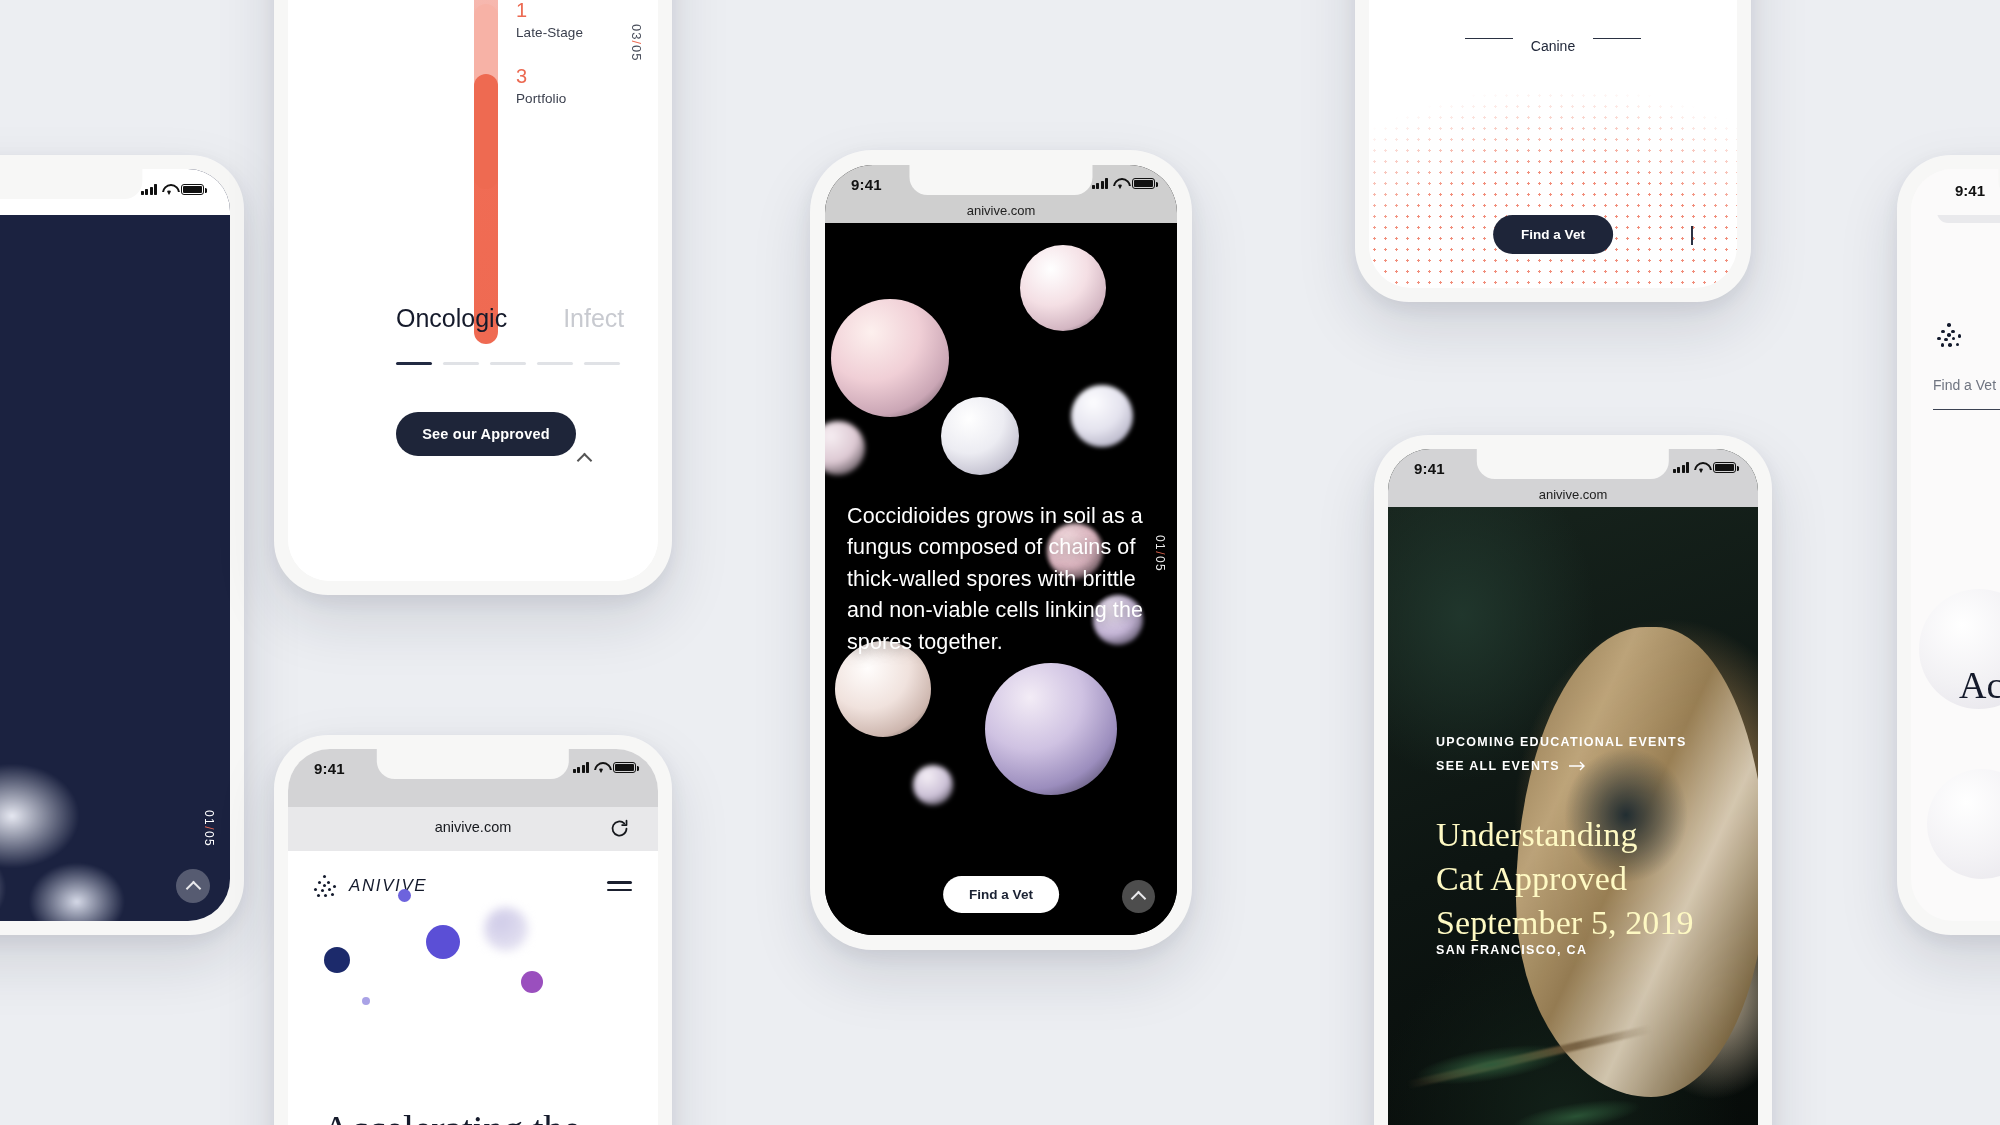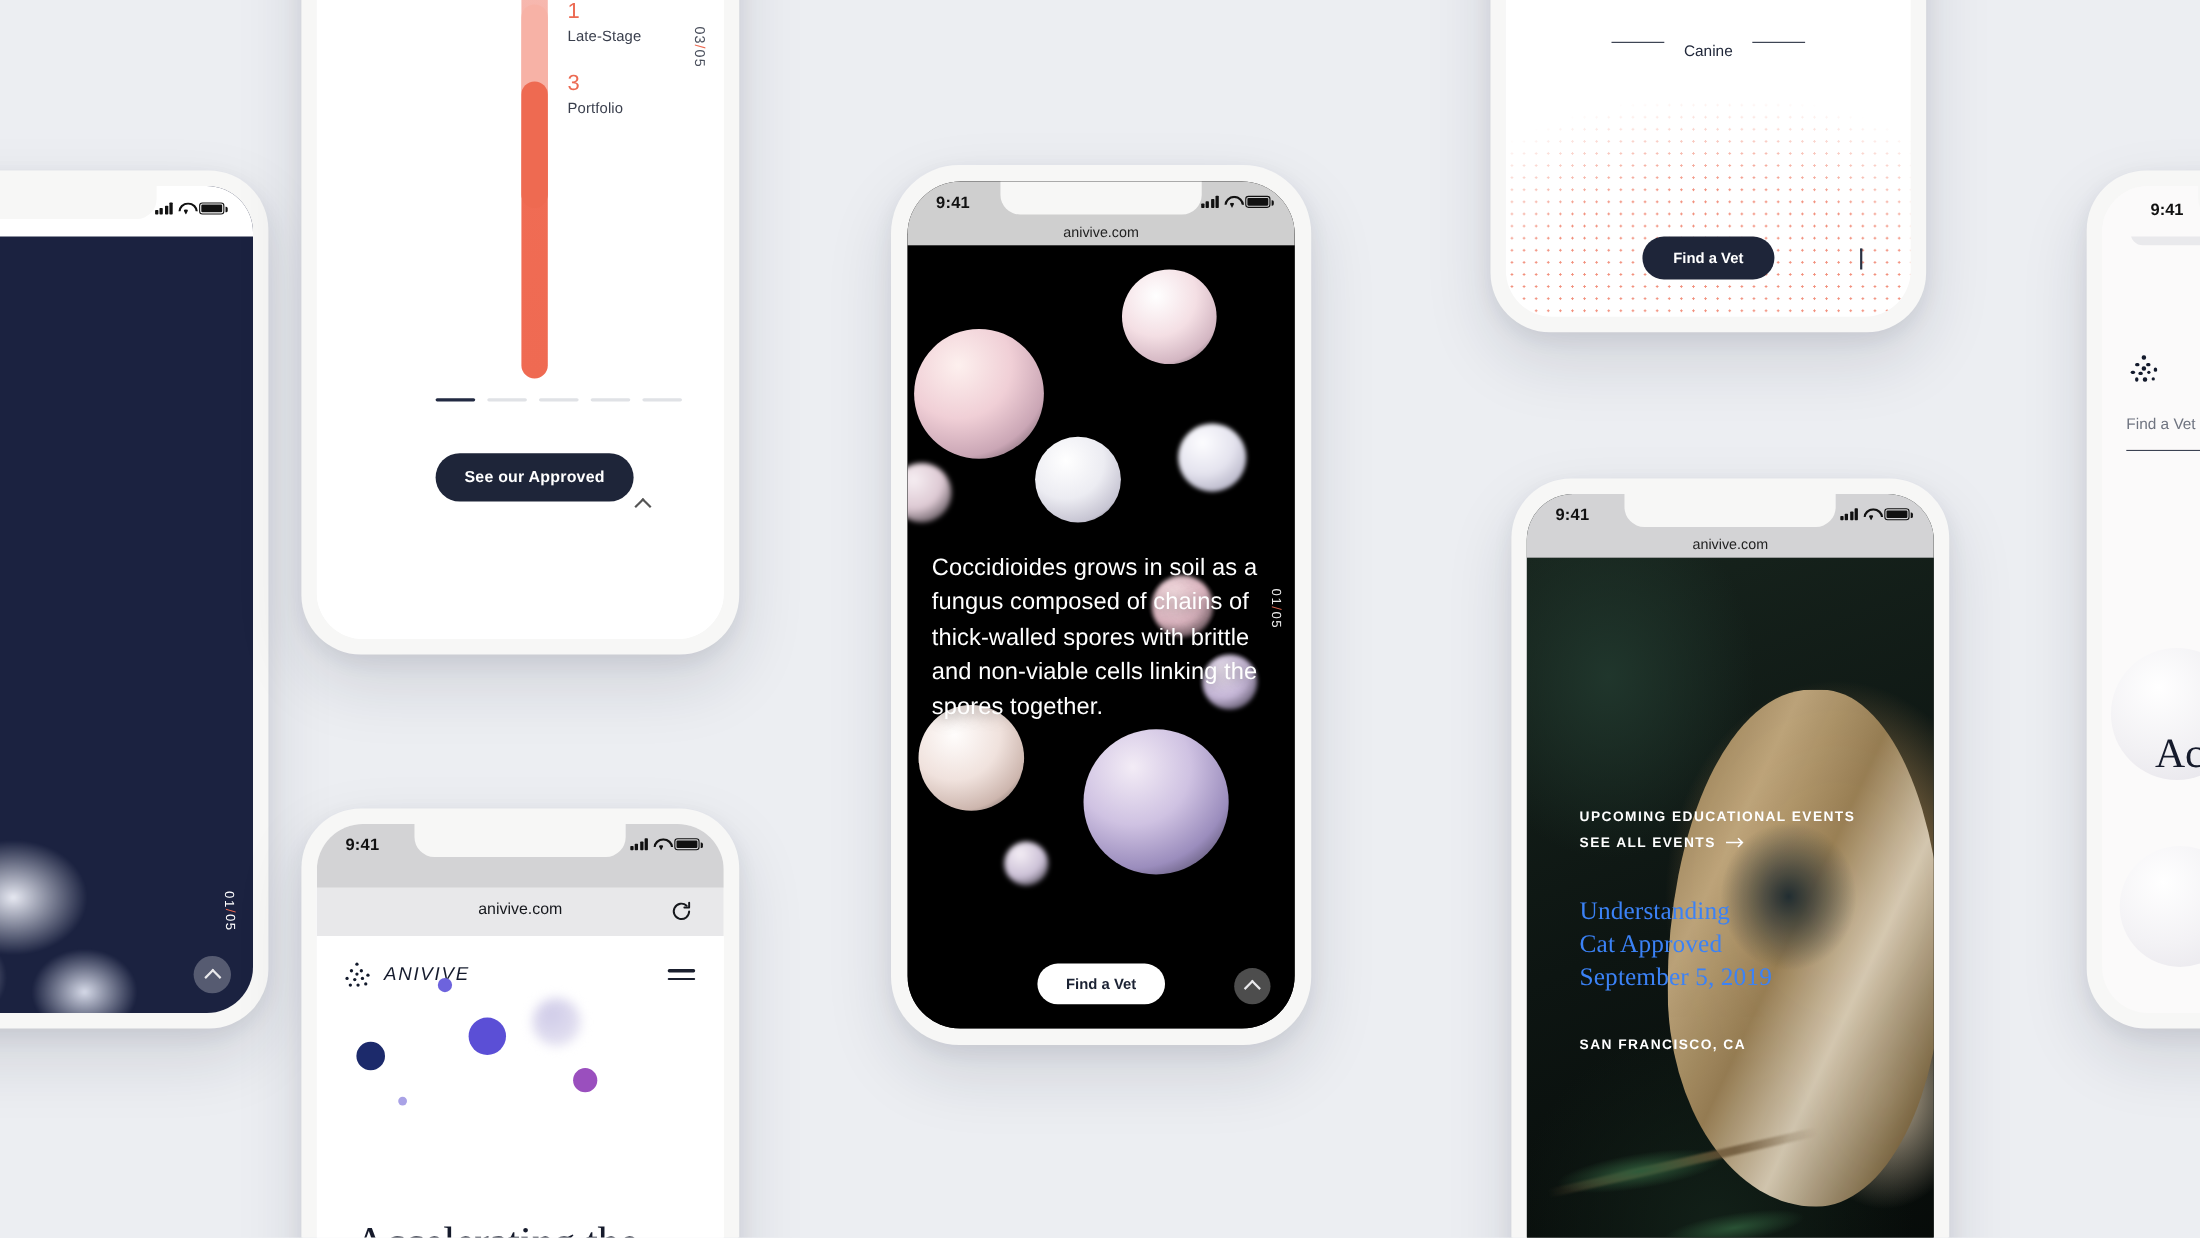--- a/index.html
+++ b/index.html
@@ -254,21 +254,21 @@
     font-size: 12.5px; letter-spacing: 1.3px; color:#fff; font-weight:bold;
   }
   .evt-seeall {
     position:absolute; left: 48px; top: 252px;
     font-size: 12.5px; letter-spacing: 1.3px; color:#fff; font-weight:bold;
     display:flex; align-items:center; gap:9px;
   }
   .evt-title {
     position:absolute; left: 48px; top: 306px;
     font-family: "Liberation Serif", serif;
-    font-size: 23px; line-height: 1.30; color:#3b82f6; letter-spacing:.1px;
+    font-size: 34px; line-height: 1.30; color:#fef9c3; letter-spacing:.1px;
   }
   .evt-city {
     position:absolute; left: 48px; top: 436px;
     font-size: 12.5px; letter-spacing: 1.3px; color:#fff; font-weight:bold;
   }
 
   
   #phone-left { left: -148px; top: 155px; width: 392px; height: 780px; }
   .left-screen { background:#1b2240; }
   .left-copy {
@@ -374,20 +374,24 @@
         <div class="pipe-num">1</div>
         <div class="pipe-stage">Late-Stage</div>
       </div>
       <div class="pipe-label" style="top:212px">
         <div class="pipe-num">3</div>
         <div class="pipe-stage">Portfolio</div>
       </div>
 
       <div class="vert-page" style="right:14px; top:170px;"><span>03</span><span class="slash">/</span><span>05</span></div>
 
+      <div class="tabs-row">
+        <div class="tab-on">Oncologic</div>
+        <div class="tab-off">Infect</div>
+      </div>
 
       <div class="prog-dashes">
         <span class="on"></span>
         <span></span>
         <span></span>
         <span></span>
         <span></span>
       </div>
 
       <div class="pill-dark" style="position:absolute; left:108px; top:558px; width:180px; height:44px;">See our Approved</div>

